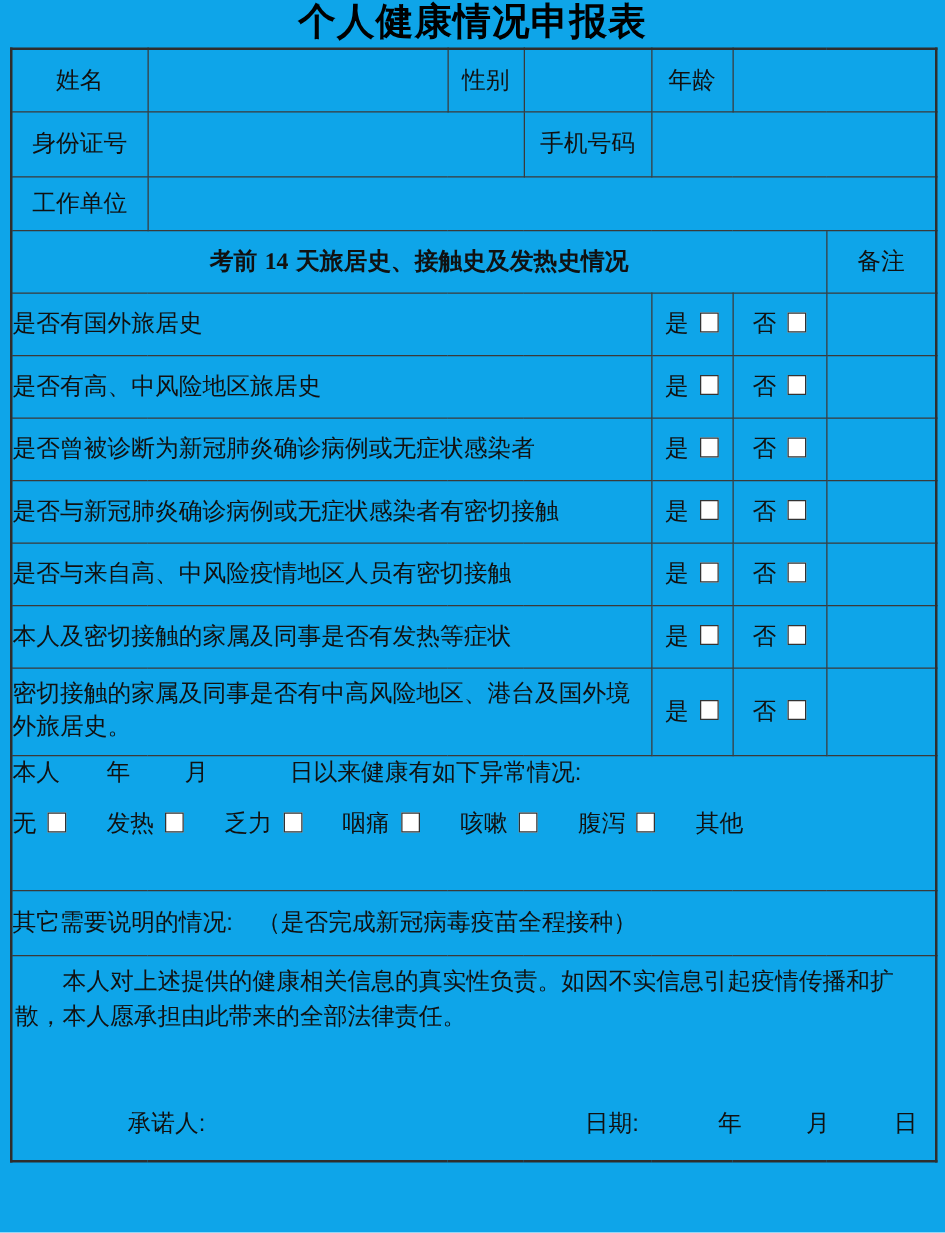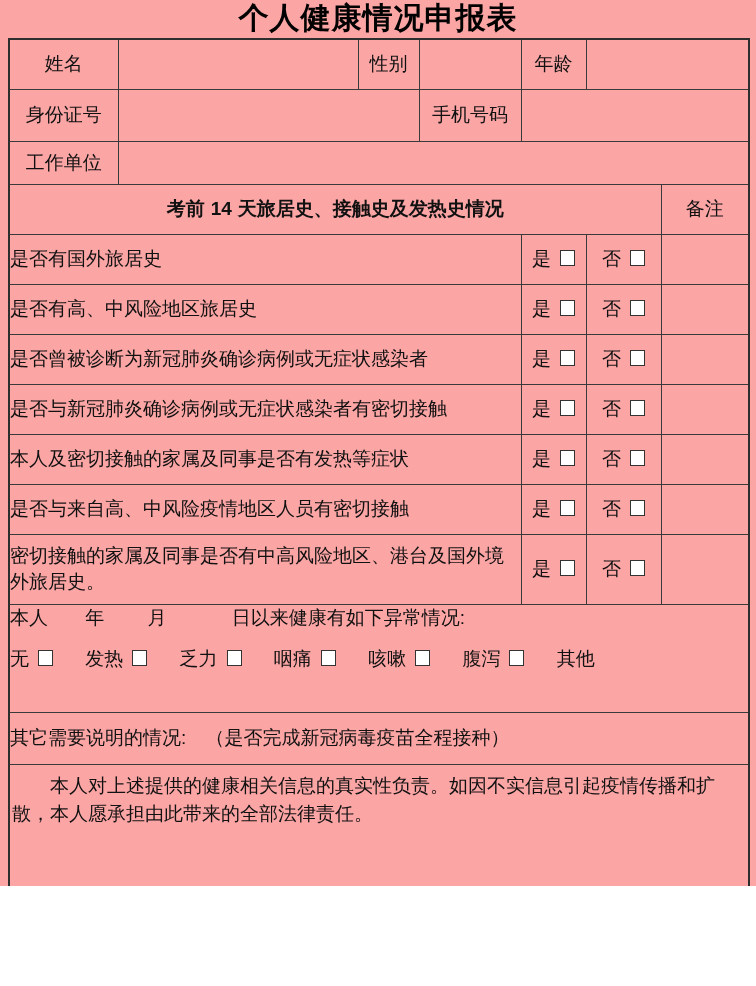--- a/index.html
+++ b/index.html
@@ -1,20 +1,20 @@
 <!DOCTYPE html>
 <html><head>
 <meta charset="utf-8">
 <style>
   html, body { margin: 0; padding: 0; background: #ffffff; }
   .page {
     position: relative;
     width: 756px;
-    height: 886px;
-    background: #fca5a5;
+    height: 986px;
+    background: #0ea5e9;
     color: #111111;
     font-family: "Liberation Sans", "DejaVu Sans", sans-serif;
     overflow: hidden;
   }
   .title {
     width: 756px;
     height: 38px;
     line-height: 36px;
     text-align: center;
     font-size: 30px;
@@ -36,21 +36,21 @@
     font-size: 19px;
     color: #111111;
     padding: 0;
     overflow: hidden;
   }
   td.lbl { text-align: center; }
   td.qt  { text-align: left; padding-left: 4px; margin-left: 48px; }
   td.qt2 { text-align: left; padding-left: 3px; font-size: 18px; line-height: 1.35; padding-right: 2px; }
   td.yn  { text-align: center; white-space: nowrap; }
   td.hdr { text-align: center; font-weight: 700; font-size: 20px; }
-  .hdr-num { font-family: Liberation Sans, sans-serif; font-weight: 700; margin: 12px 6px; }
+  .hdr-num { font-family: Liberation Serif, serif; font-weight: 700; margin: 12px 6px; }
   .box {
     display: inline-block;
     width: 13px;
     height: 14px;
     border: 1.5px solid #333333;
     vertical-align: -1px;
     margin-left: 9px;
     background: #ffffff;
   }
   tr.r1 { height: 50px; margin-top: 28px; }
@@ -159,28 +159,28 @@
     </tr>
 
     <tr class="q">
       <td class="qt" colspan="4">是否与新冠肺炎确诊病例或无症状感染者有密切接触</td>
       <td class="yn"><span>是</span><span class="box"></span></td>
       <td class="yn"><span>否</span><span class="box"></span></td>
       <td></td>
     </tr>
 
     <tr class="q">
+      <td class="qt" colspan="4">是否与来自高、中风险疫情地区人员有密切接触</td>
+      <td class="yn"><span>是</span><span class="box"></span></td>
+      <td class="yn"><span>否</span><span class="box"></span></td>
+      <td></td>
+    </tr>
+
+    <tr class="q">
       <td class="qt" colspan="4">本人及密切接触的家属及同事是否有发热等症状</td>
-      <td class="yn"><span>是</span><span class="box"></span></td>
-      <td class="yn"><span>否</span><span class="box"></span></td>
-      <td></td>
-    </tr>
-
-    <tr class="q">
-      <td class="qt" colspan="4">是否与来自高、中风险疫情地区人员有密切接触</td>
       <td class="yn"><span>是</span><span class="box"></span></td>
       <td class="yn"><span>否</span><span class="box"></span></td>
       <td></td>
     </tr>
 
     <tr class="q q8">
       <td class="qt2" colspan="4">密切接触的家属及同事是否有中高风险地区、港台及国外境外旅居史。</td>
       <td class="yn"><span>是</span><span class="box"></span></td>
       <td class="yn"><span>否</span><span class="box"></span></td>
       <td></td>

